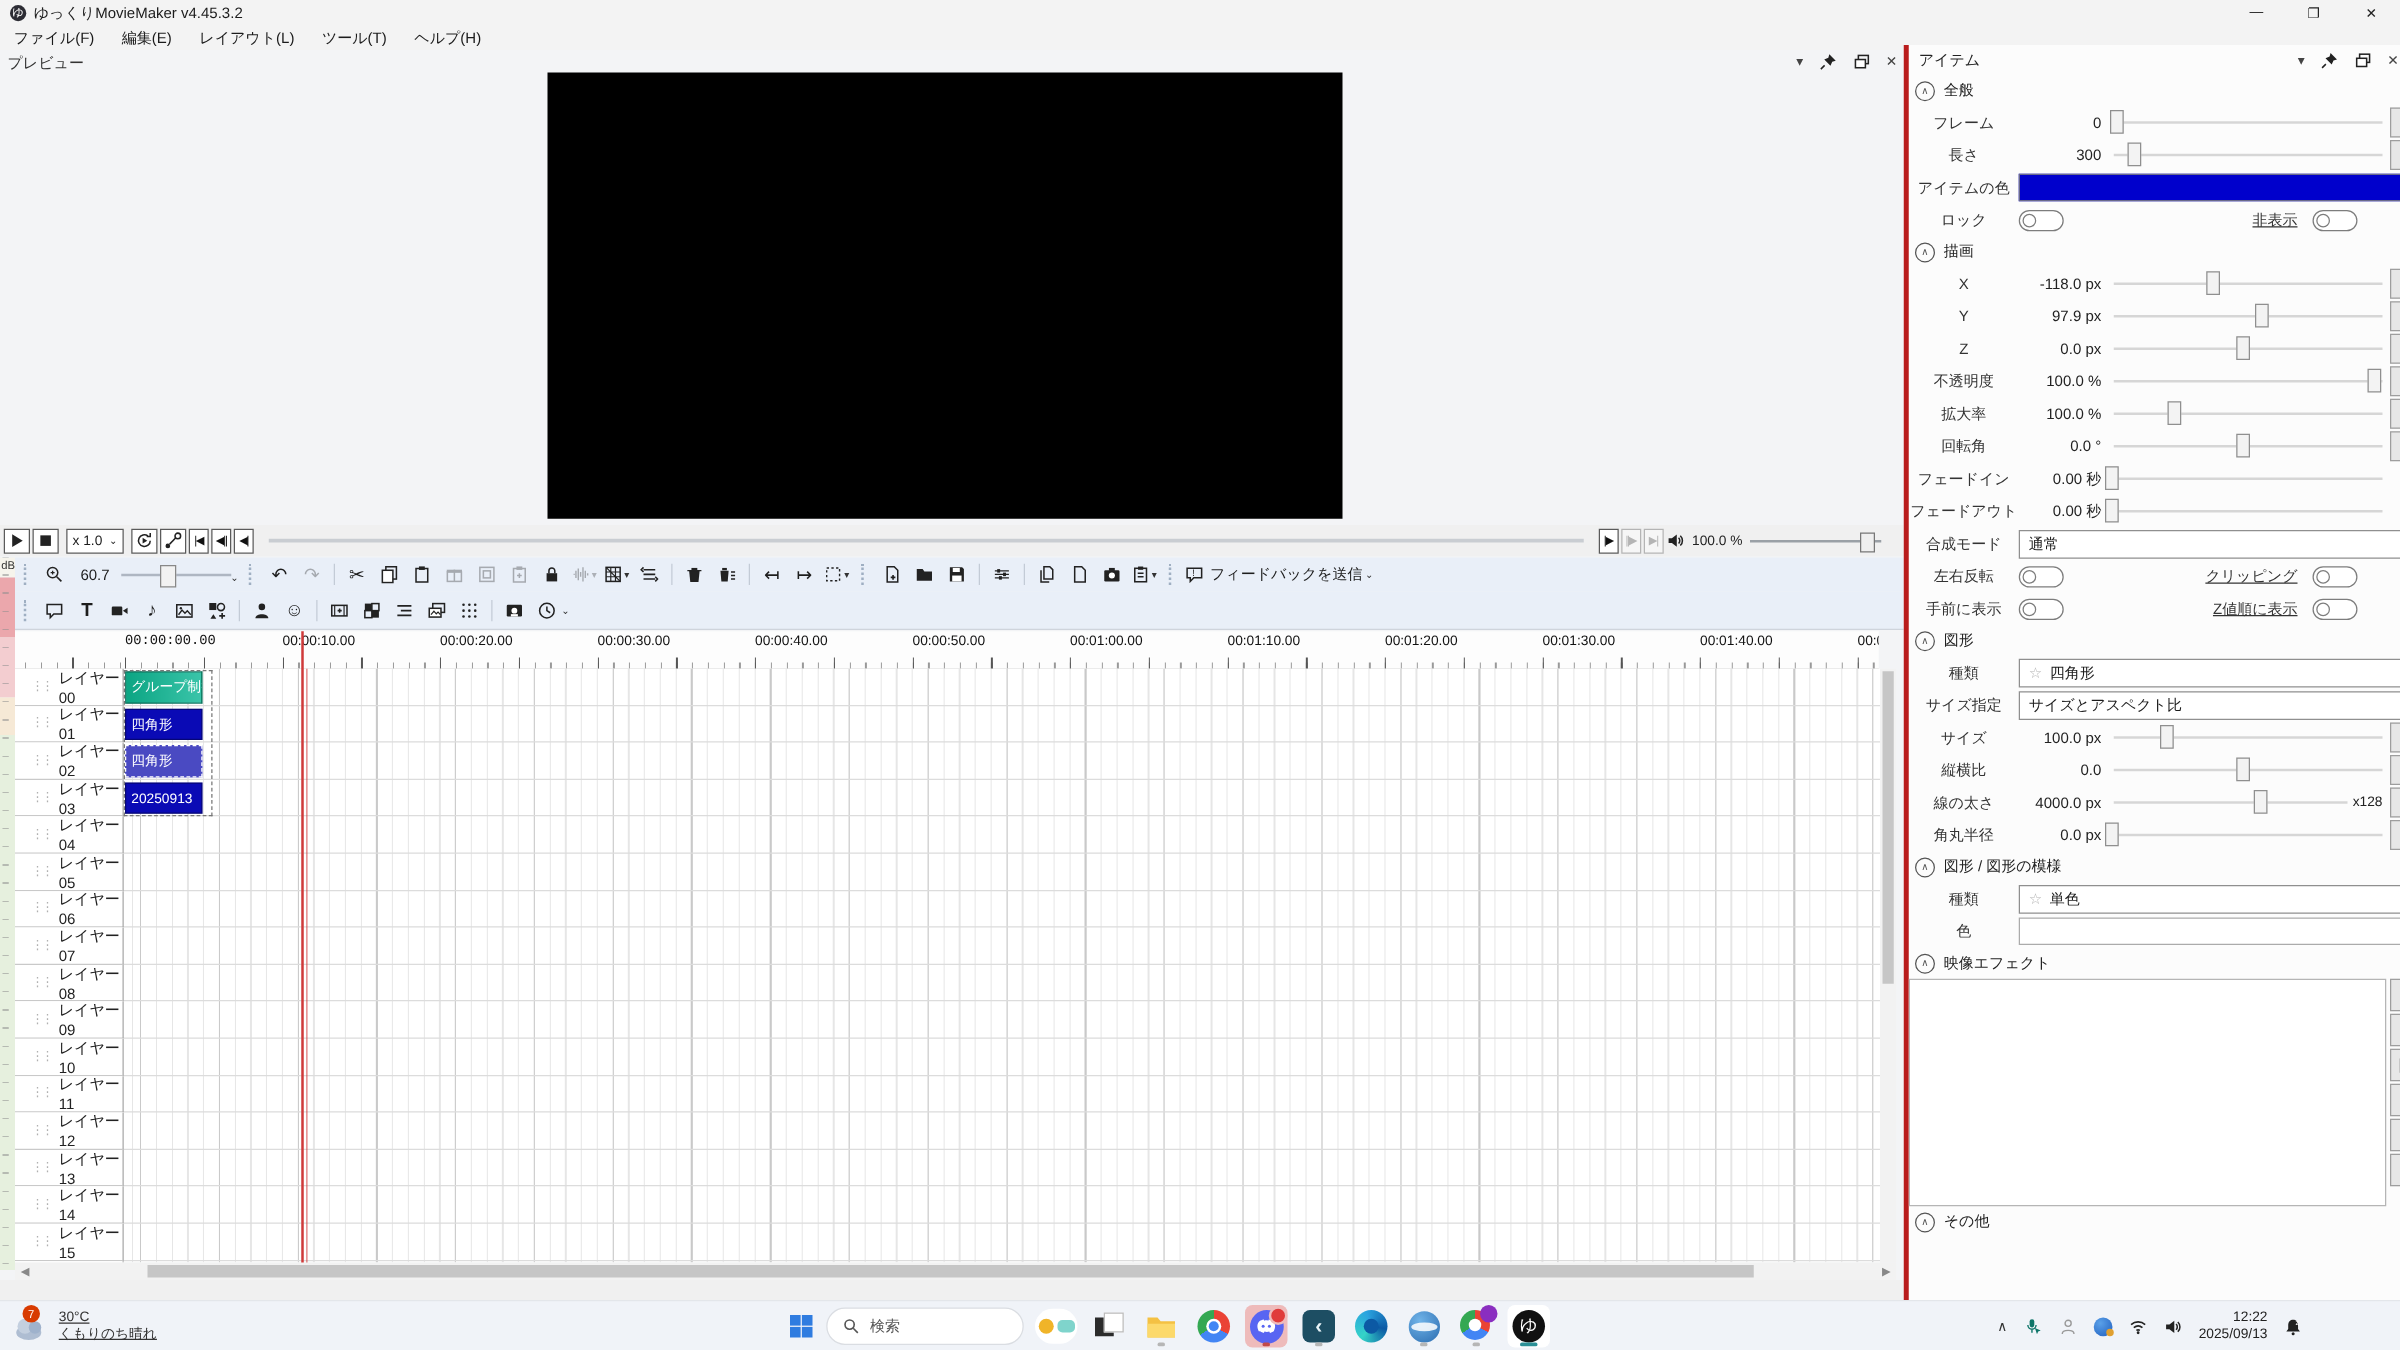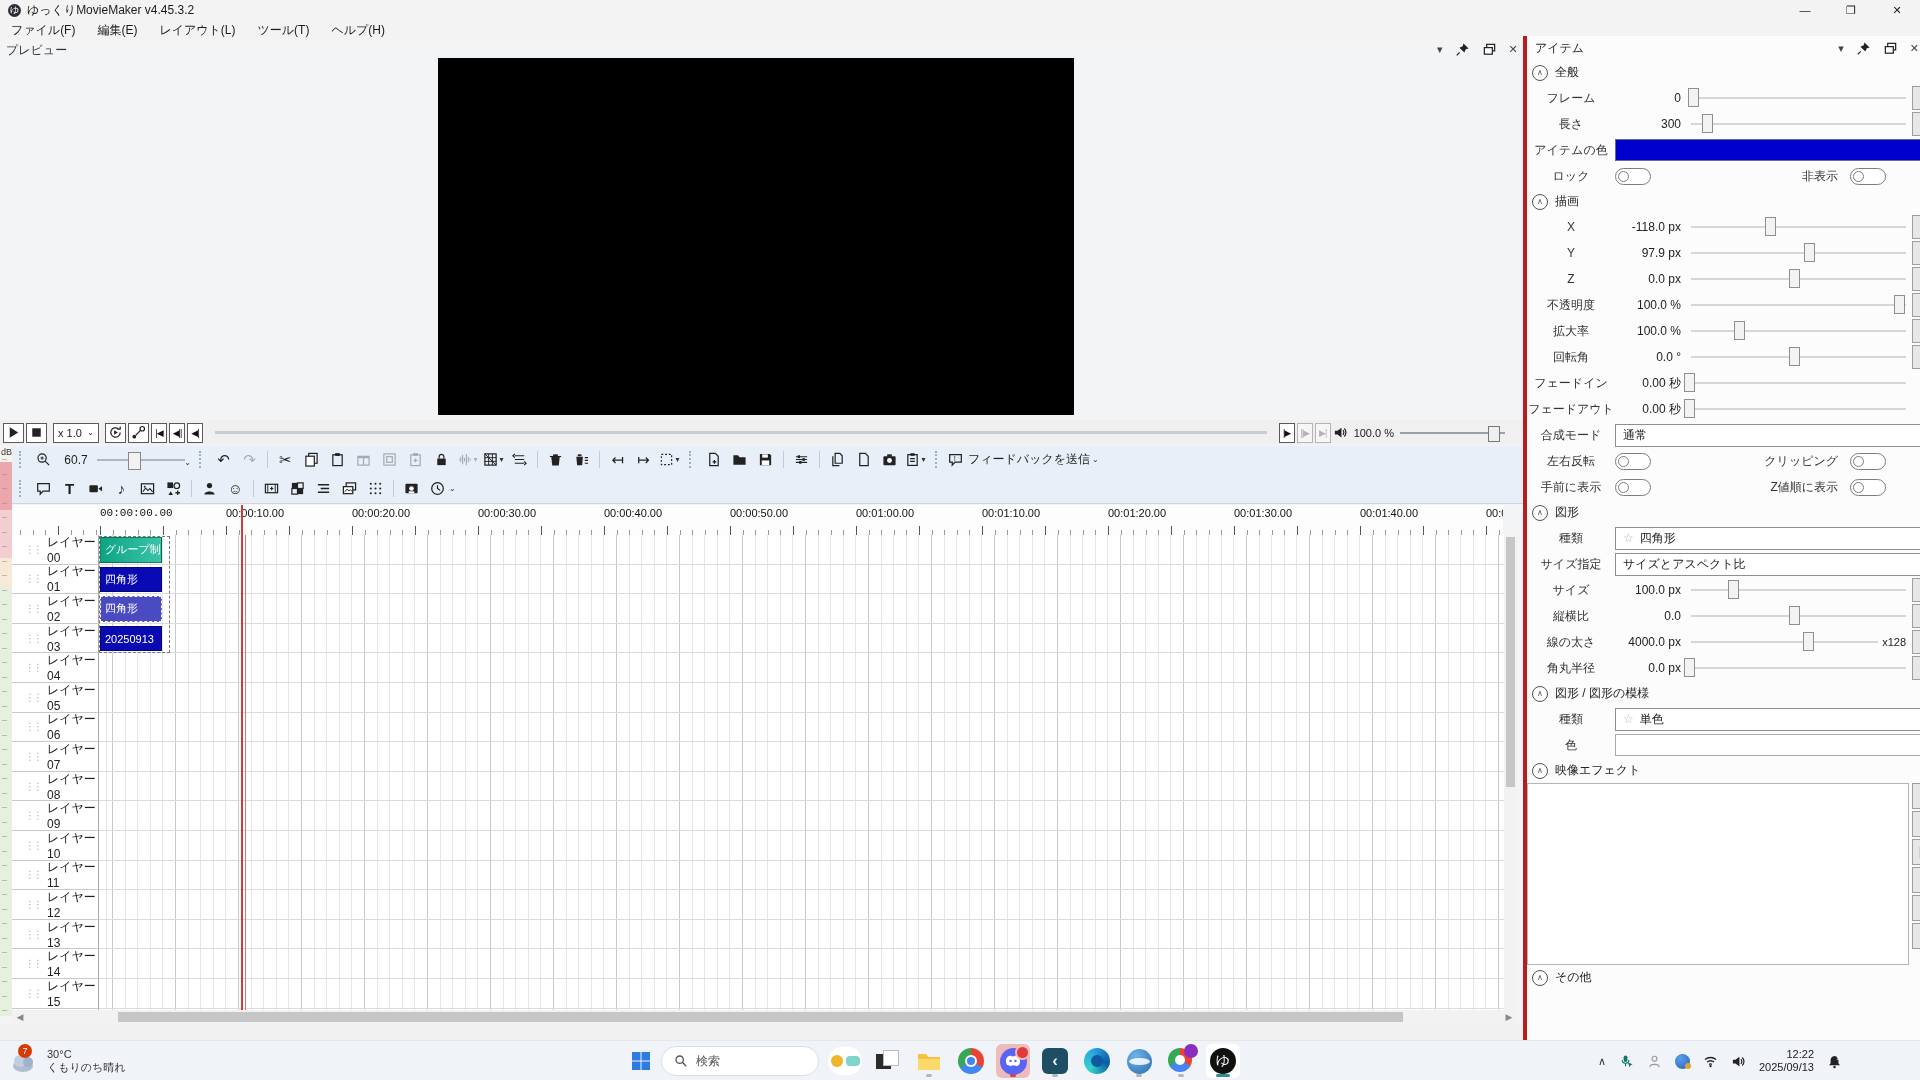--- a/index.html
+++ b/index.html
@@ -93,33 +93,33 @@
   .pextra{font-size:11px;color:#222;flex:none;margin:0 2px;}
   .pbtn{width:26px;height:24px;flex:none;margin-left:4px;background:#e7e7e7;border:1px solid #9e9e9e;font-size:12px;color:#222;display:flex;align-items:center;justify-content:center;box-sizing:border-box;}
   .pbtn-ph{width:30px;flex:none;}
   .pdrop{flex:1;height:23px;border:1px solid #8f8f8f;background:#fff;display:flex;align-items:center;font-size:12px;padding:0 7px;gap:6px;box-sizing:border-box;}
   .pdrop .dcaret{margin-left:auto;font-size:9px;color:#555;}
   .pdrop .star{color:#b5b5b5;}
   .pcolor{flex:1;height:22px;border:1px solid #6a6a8a;box-sizing:border-box;}
   .pinput{flex:1;height:23px;border:1px solid #ababab;background:#fff;display:flex;align-items:center;padding:0 6px;font-size:12px;color:#9a9a9a;box-sizing:border-box;}
   .ptoggle{width:36px;height:17px;border:1px solid #7d7d7d;border-radius:9px;background:#fff;position:relative;flex:none;box-sizing:border-box;}
   .ptoggle .knob{position:absolute;left:2px;top:2px;width:11px;height:11px;border:1px solid #7d7d7d;border-radius:50%;box-sizing:border-box;}
-  .tog-label2{font-size:12px;color:#333;margin-left:auto;margin-right:12px;}
+  .tog-label2{font-size:12px;color:#333;margin-left:auto;margin-right:12px;text-decoration:underline;}
   .tog2{margin-right:52px;}
   .effwrap{display:flex;height:182px;padding-right:3px;}
   .efflist{flex:1;border:1px solid #b5b5b5;background:#fff;box-sizing:border-box;}
   .effbtns{width:26px;margin-left:3px;display:flex;flex-direction:column;gap:2px;}
   .effbtns .pbtn{margin-left:0;width:26px;height:26px;}
   .effbtns .dis{color:#b5b5b5;}
   
   #taskbar{position:absolute;top:1040px;left:0;width:1920px;height:40px;background:#f0f3f8;border-top:1px solid #e3e6ea;display:flex;align-items:center;}
   #weather{display:flex;align-items:center;gap:7px;margin-left:10px;width:200px;flex:none;}
   #wicon{position:relative;width:30px;height:26px;flex:none;}
   #wbadge{position:absolute;top:-4px;left:8px;min-width:14px;height:14px;border-radius:7px;background:#d83b01;color:#fff;font-size:9px;display:flex;align-items:center;justify-content:center;}
-  #wtxt{font-size:11px;line-height:13px;color:#333;}
+  #wtxt{font-size:11px;line-height:13px;color:#333;text-decoration:underline;}
   #tb-center{display:flex;align-items:center;gap:9px;margin-left:420px;}
   #search-pill{display:flex;align-items:center;gap:8px;width:158px;height:30px;background:#fff;border:1px solid #dadde2;border-radius:16px;padding:0 12px;box-sizing:border-box;font-size:12px;color:#555;}
   .tapp{position:relative;width:34px;height:34px;display:flex;align-items:center;justify-content:center;flex:none;border-radius:6px;}
   .tapp .runbar{position:absolute;bottom:1px;left:50%;transform:translateX(-50%);width:6px;height:3px;border-radius:2px;background:#b6b6b6;}
   #tray{display:flex;align-items:center;gap:13px;margin-left:auto;margin-right:78px;}
   #clockbox{text-align:right;font-size:11px;line-height:13px;color:#222;}
   .trayic{display:flex;align-items:center;justify-content:center;}
   .chev{font-size:11px;color:#333;}
   .ic{display:inline-flex;align-items:center;justify-content:center;}
   .ic svg{display:block;}

